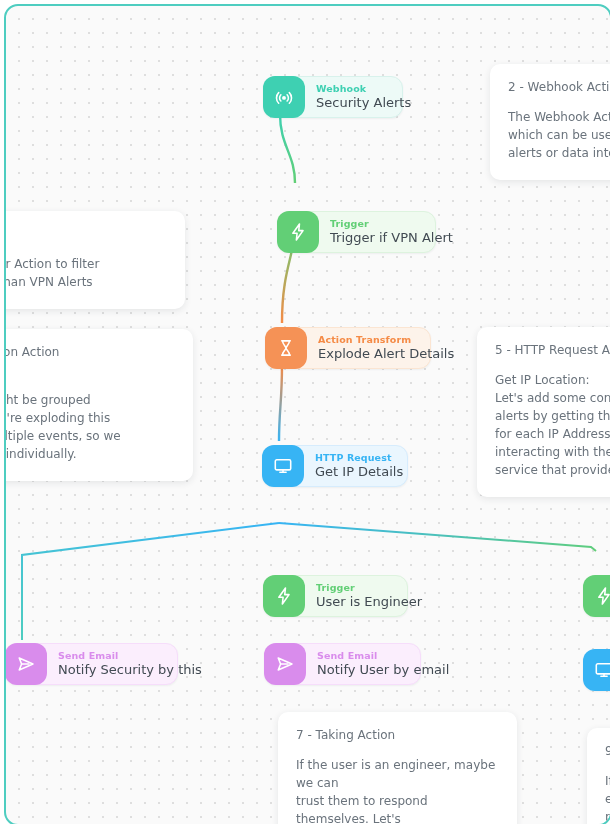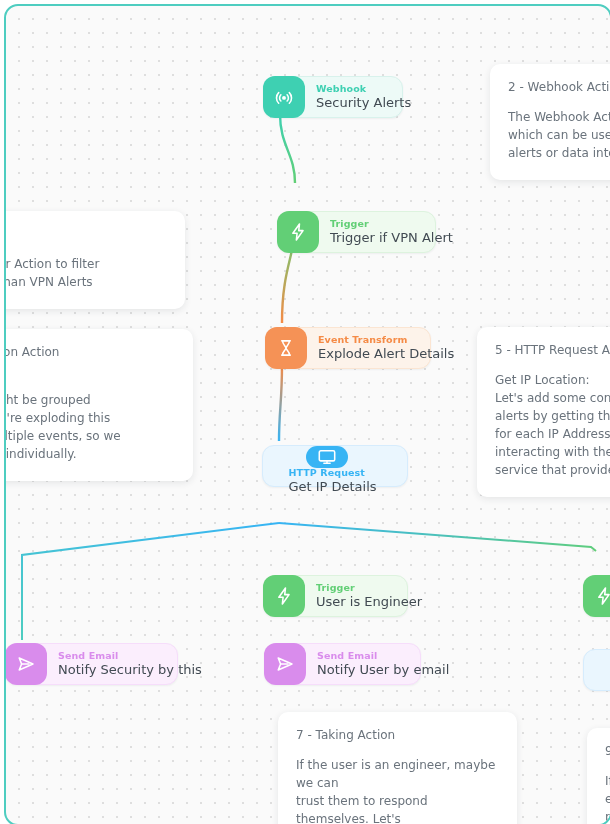--- a/index.html
+++ b/index.html
@@ -81,21 +81,21 @@
   .n-webhook .kind{ color:#3ed0b2; }
 
   .n-trigger     { background:#effaef; border:1px solid #ddf3de;margin-top:24px; }
   .n-trigger .ico{ background:#62cf76; }
   .n-trigger .kind{ color:#62cf76; }
 
   .n-transform     { background:#fdf3ea; border:1px solid #fbe5d2; }
   .n-transform .ico{ background:#f59256; }
   .n-transform .kind{ color:#f58b46; }
 
-  .n-http     { background:#eaf6fe; border:1px solid #d6ecfd;flex-direction:column; }
+  .n-http     { background:#eaf6fe; border:1px solid #d6ecfd; }
   .n-http .ico{ background:#37b4f4; }
   .n-http .kind{ color:#37b4f4; }
 
   .n-email     { background:#fbeefd; border:1px solid #f6ddfb; }
   .n-email .ico{ background:#d98cec; }
   .n-email .kind{ color:#d98cec; }
 
   
   .card {
     position: absolute;
@@ -206,21 +206,21 @@
         </div>
         <div class="node n-transform" style="left: 259px; top: 321px; width: 166px;">
           <div class="ico">
             <svg width="22" height="22" viewBox="0 0 24 24">
               <path stroke="#ffffff" fill="none" stroke-width="1.7" stroke-linecap="round" stroke-linejoin="round" d="M7.4 4.2h9.2M7.4 19.8h9.2"></path>
               <path stroke="#ffffff" fill="none" stroke-width="1.7" stroke-linecap="round" stroke-linejoin="round" d="M8.2 4.2c0 4 3.8 5.8 3.8 7.8 0 2-3.8 3.8-3.8 7.8"></path>
               <path stroke="#ffffff" fill="none" stroke-width="1.7" stroke-linecap="round" stroke-linejoin="round" d="M15.8 4.2c0 4-3.8 5.8-3.8 7.8 0 2 3.8 3.8 3.8 7.8"></path>
             </svg>
           </div>
           <div class="txt">
-            <span class="kind">Event Transform</span>
+            <span class="kind">Action Transform</span>
             <span class="name">Explode Alert Details</span>
           </div>
         </div>
         <div class="node n-http" style="left: 256px; top: 439px; width: 146px;">
           <div class="ico">
             <svg width="22" height="22" viewBox="0 0 24 24">
               <rect stroke="#ffffff" fill="none" stroke-width="1.7" stroke-linecap="round" stroke-linejoin="round" x="3.6" y="5.2" width="16.8" height="11" rx="1.6"></rect>
               <path stroke="#ffffff" fill="none" stroke-width="1.7" stroke-linecap="round" stroke-linejoin="round" d="M12 16.2v2.6M8.6 18.8h6.8"></path>
             </svg>
           </div>

